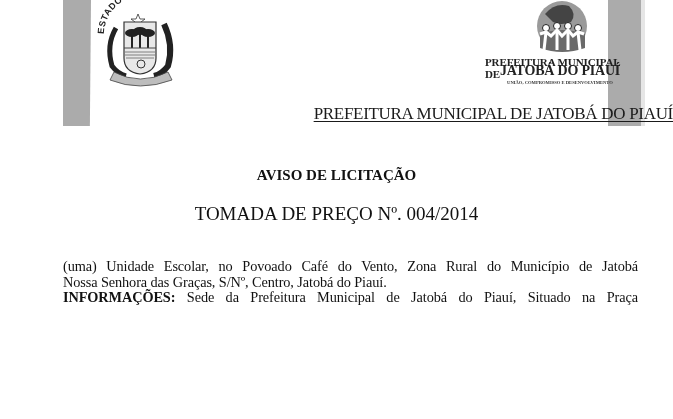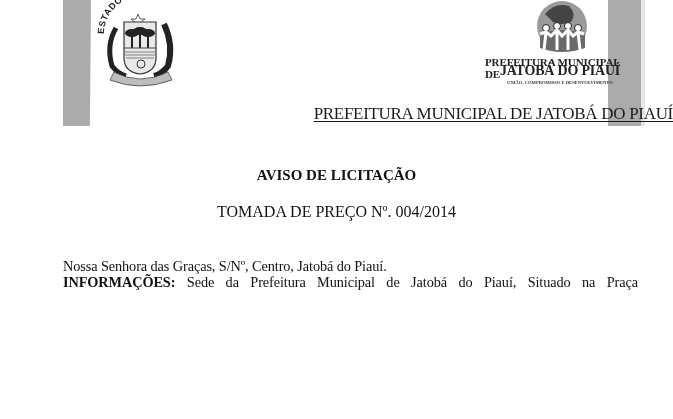--- a/index.html
+++ b/index.html
@@ -44,21 +44,21 @@
       font-size: 17px; text-decoration: underline; text-underline-offset: 2px;
       letter-spacing: -0.3px; color: #1a1a1a;
     }
 
     .notice-title {
       position: absolute; left: 0; top: 167px; width: 673px; text-align: center;
       font-size: 15px; font-weight: bold; color: #111;
     }
     .notice-subtitle {
       position: absolute; left: 0; top: 203px; width: 673px; text-align: center;
-      font-size: 16px; color: #111;
+      font-size: 19px; color: #111;
     }
 
     .body-text {
       position: absolute; left: 63px; top: 259px; width: 575px;
       font-size: 14.3px; line-height: 15.6px; text-align: justify;
       color: #111; letter-spacing: -0.1px;
     }
     .body-text b { font-weight: bold; }
     .body-text .line { display: block; text-align: justify; text-align-last: justify; white-space: nowrap; }
     .body-text .line.last { text-align-last: left; }
@@ -121,15 +121,16 @@
   <div class="muni-line2">JATOBÁ DO PIAUÍ</div>
   <div class="muni-line3">UNIÃO, COMPROMISSO E DESENVOLVIMENTO</div>
 </div>
 
 <div class="header-title">PREFEITURA MUNICIPAL DE JATOBÁ DO PIAUÍ</div>
 
 <div class="notice-title">AVISO DE LICITAÇÃO</div>
 <div class="notice-subtitle">TOMADA DE PREÇO Nº. 004/2014</div>
 
 <div class="body-text">
+  <span class="line"><span>(uma) Unidade Escolar, no Povoado Café do Vento, Zona Rural do Município de Jatobá</span></span>
   <span class="line last"><span>Nossa Senhora das Graças, S/Nº, Centro, Jatobá do Piauí.</span></span>
   <span class="line"><b>INFORMAÇÕES:</b><span> Sede da Prefeitura Municipal de Jatobá do Piauí, Situado na Praça</span></span>
 </div>
 
 </body></html>

